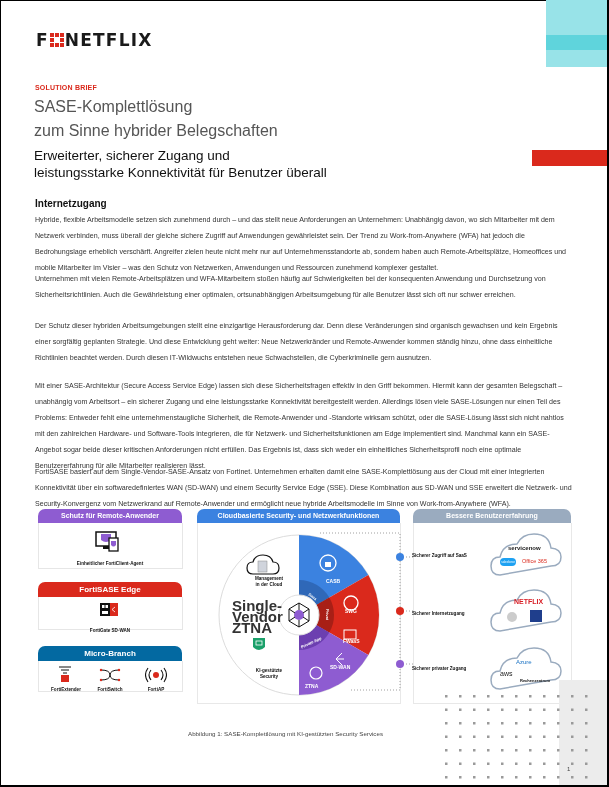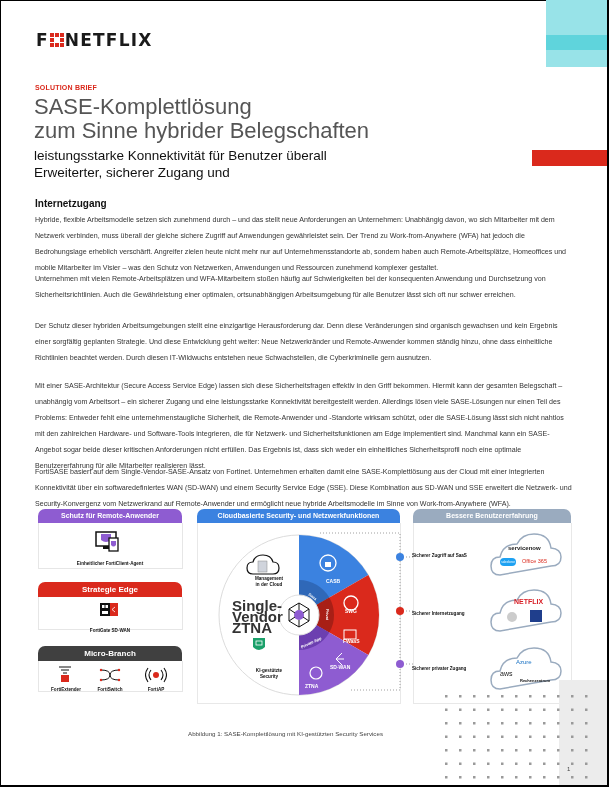--- a/index.html
+++ b/index.html
@@ -15,21 +15,21 @@
   .logo { position: absolute; left: 36px; top: 30px; font-family: "DejaVu Sans", sans-serif; font-weight: bold; font-size: 17px; letter-spacing: 1.2px; color: #1a1a1a; display: flex; align-items: center; }
   .logo .o-mark { display: inline-grid; grid-template-columns: repeat(3, 4px); grid-template-rows: repeat(3, 4px); gap: 1px; margin: 0 1px; }
   .logo .o-mark span { background: #da291c; width: 4px; height: 4px; }
   .logo .o-mark span.c { background: transparent; }
 
   .deco-cyan { position: absolute; left: 546px; top: 0; width: 61px; height: 67px; background: #98e3e8; }
   .deco-cyan2 { position: absolute; left: 546px; top: 35px; width: 61px; height: 15px; background: #5fd4dc; }
   .deco-red { position: absolute; left: 532px; top: 150px; width: 75px; height: 16px; background: #da291c; }
 
   .eyebrow { position: absolute; left: 35px; top: 84px; font-size: 7px; font-weight: bold; color: #da291c; letter-spacing: 0.2px; }
-  .title { position: absolute; left: 34px; top: 95px; font-size: 22px; line-height: 24px; color: #555; }
+  .title { position: absolute; left: 34px; top: 95px; font-size: 16px; line-height: 24px; color: #555; }
   .subtitle { position: absolute; left: 34px; top: 147px; font-size: 13.5px; line-height: 17px; color: #111; }
 
   .section-h { position: absolute; left: 35px; top: 198px; font-size: 10px; font-weight: bold; color: #111; }
   .body-text { position: absolute; left: 35px; width: 540px; font-size: 7.1px; line-height: 16px; color: #333; }
 
   .panel-head { position: absolute; color: #fff; font-size: 7px; font-weight: bold; text-align: center; border-radius: 7px 7px 0 0; }
   .panel-box { position: absolute; border: 1px solid #e6e6e6; border-top: none; background: #fff; }
   .small-label { position: absolute; font-size: 4.6px; font-weight: bold; color: #111; text-align: center; }
 
   .caption { position: absolute; left: 188px; top: 730px; font-size: 6.2px; color: #444; }
@@ -63,22 +63,22 @@
 <div class="deco-cyan"></div>
 <div class="deco-cyan2"></div>
 <div class="deco-red"></div>
 
 <div class="eyebrow">SOLUTION BRIEF</div>
 <div class="title">
   <div>SASE-Komplettlösung</div>
   <div>zum Sinne hybrider Belegschaften</div>
 </div>
 <div class="subtitle">
+  <div>Erweiterter, sicherer Zugang und</div>
   <div>leistungsstarke Konnektivität für Benutzer überall</div>
-  <div>Erweiterter, sicherer Zugang und</div>
 </div>
 
 <div class="section-h">Internetzugang</div>
 <p class="body-text" style="top:205px;">Hybride, flexible Arbeitsmodelle setzen sich zunehmend durch – und das stellt neue Anforderungen an Unternehmen: Unabhängig davon, wo sich Mitarbeiter mit dem Netzwerk verbinden, muss überall der gleiche sichere Zugriff auf Anwendungen gewährleistet sein. Der Trend zu Work-from-Anywhere (WFA) hat jedoch die Bedrohungslage erheblich verschärft. Angreifer zielen heute nicht mehr nur auf Unternehmensstandorte ab, sondern haben auch Remote-Arbeitsplätze, Homeoffices und mobile Mitarbeiter im Visier – was den Schutz von Netzwerken, Anwendungen und Ressourcen zunehmend komplexer gestaltet.</p>
 <p class="body-text" style="top:264px;">Unternehmen mit vielen Remote-Arbeitsplätzen und WFA-Mitarbeitern stoßen häufig auf Schwierigkeiten bei der konsequenten Anwendung und Durchsetzung von Sicherheitsrichtlinien. Auch die Gewährleistung einer optimalen, ortsunabhängigen Arbeitsumgebung für alle Benutzer lässt sich oft nur schwer erreichen.</p>
 <p class="body-text" style="top:311px;">Der Schutz dieser hybriden Arbeitsumgebungen stellt eine einzigartige Herausforderung dar. Denn diese Veränderungen sind organisch gewachsen und kein Ergebnis einer sorgfältig geplanten Strategie. Und diese Entwicklung geht weiter: Neue Netzwerkränder und Remote-Anwender kommen ständig hinzu, ohne dass einheitliche Richtlinien beachtet werden. Durch diesen IT-Wildwuchs entstehen neue Schwachstellen, die Cyberkriminelle gern ausnutzen.</p>
 <p class="body-text" style="top:371px;">Mit einer SASE-Architektur (Secure Access Service Edge) lassen sich diese Sicherheitsfragen effektiv in den Griff bekommen. Hiermit kann der gesamten Belegschaft – unabhängig vom Arbeitsort – ein sicherer Zugang und eine leistungsstarke Konnektivität bereitgestellt werden. Allerdings lösen viele SASE-Lösungen nur einen Teil des Problems: Entweder fehlt eine unternehmenstaugliche Sicherheit, die Remote-Anwender und -Standorte wirksam schützt, oder die SASE-Lösung lässt sich nicht nahtlos mit den zahlreichen Hardware- und Software-Tools integrieren, die für Netzwerk- und Sicherheitsfunktionen am Edge implementiert sind. Manchmal kann ein SASE-Angebot sogar beide dieser kritischen Anforderungen nicht erfüllen. Das Ergebnis ist, dass sich weder ein einheitliches Sicherheitsprofil noch eine optimale Benutzererfahrung für alle Mitarbeiter realisieren lässt.</p>
 <p class="body-text" style="top:457px;">FortiSASE basiert auf dem Single-Vendor-SASE-Ansatz von Fortinet. Unternehmen erhalten damit eine SASE-Komplettlösung aus der Cloud mit einer integrierten Konnektivität über ein softwaredefiniertes WAN (SD-WAN) und einem Security Service Edge (SSE). Diese Kombination aus SD-WAN und SSE erweitert die Netzwerk- und Security-Konvergenz vom Netzwerkrand auf Remote-Anwender und ermöglicht neue hybride Arbeitsmodelle im Sinne von Work-from-Anywhere (WFA).</p>
 
 <div>
@@ -87,33 +87,33 @@
   <div class="panel-box" style="left:38px;top:523px;width:143px;height:45px;"></div>
   <svg style="position:absolute;left:95px;top:531px;" width="30" height="22">
     <rect x="1" y="1" width="20" height="14" fill="none" stroke="#111" stroke-width="1.5"></rect>
     <rect x="8" y="15" width="6" height="3" fill="#111"></rect>
     <path d="M6 3 h10 v6 q-5 4 -10 0 z" fill="#8e5cd1"></path>
     <rect x="14" y="7" width="9" height="13" fill="#fff" stroke="#111" stroke-width="1.3"></rect>
     <path d="M16 10 h5 v4 q-2.5 3 -5 0 z" fill="#8e5cd1"></path>
   </svg>
   <div class="small-label" style="left:38px;top:561px;width:144px;">Einheitlicher FortiClient-Agent</div>
 
-  <div class="panel-head" style="left:38px;top:582px;width:144px;height:15px;line-height:15px;background:#da291c;font-size:8px;">Strategie Edge</div>
+  <div class="panel-head" style="left:38px;top:582px;width:144px;height:15px;line-height:15px;background:#da291c;font-size:8px;">FortiSASE Edge</div>
   <div class="panel-box" style="left:38px;top:597px;width:143px;height:32px;"></div>
   <svg style="position:absolute;left:100px;top:603px;" width="20" height="13">
     <rect x="0" y="0" width="10" height="13" fill="#111"></rect>
     <rect x="2" y="2" width="2.5" height="3" fill="#fff"></rect>
       <rect x="5.5" y="2" width="2.5" height="3" fill="#fff"></rect>
     <rect x="2" y="8" width="6" height="3" fill="#fff"></rect>
     <rect x="10" y="0" width="8" height="13" fill="#da291c"></rect>
     <path d="M15 4 l-3 2.5 l3 2.5" stroke="#fff" fill="none" stroke-width="0.8"></path>
   </svg>
   <div class="small-label" style="left:38px;top:628px;width:144px;">FortiGate SD-WAN</div>
 
-  <div class="panel-head" style="left:38px;top:646px;width:144px;height:15px;line-height:15px;background:#404040;font-size:8px;">Micro-Branch</div>
+  <div class="panel-head" style="left:38px;top:646px;width:144px;height:15px;line-height:15px;background:#0369a1;font-size:8px;">Micro-Branch</div>
   <div class="panel-box" style="left:38px;top:661px;width:143px;height:30px;"></div>
   <svg style="position:absolute;left:58px;top:666px;" width="14" height="16">
     <line x1="1" y1="1" x2="13" y2="1" stroke="#111"></line>
       <line x1="3" y1="4" x2="11" y2="4" stroke="#111"></line>
       <line x1="5" y1="7" x2="9" y2="7" stroke="#111"></line>
     <rect x="3" y="9" width="8" height="7" fill="#da291c"></rect>
   </svg>
   <svg style="position:absolute;left:99px;top:668px;" width="22" height="14">
     <path d="M2 2 q9 0 9 5 q0 5 9 5 M2 12 q9 0 9 -5 q0 -5 9 -5" stroke="#111" fill="none" stroke-width="1"></path>
     <circle cx="2" cy="2" r="1.2" fill="#da291c"></circle>

